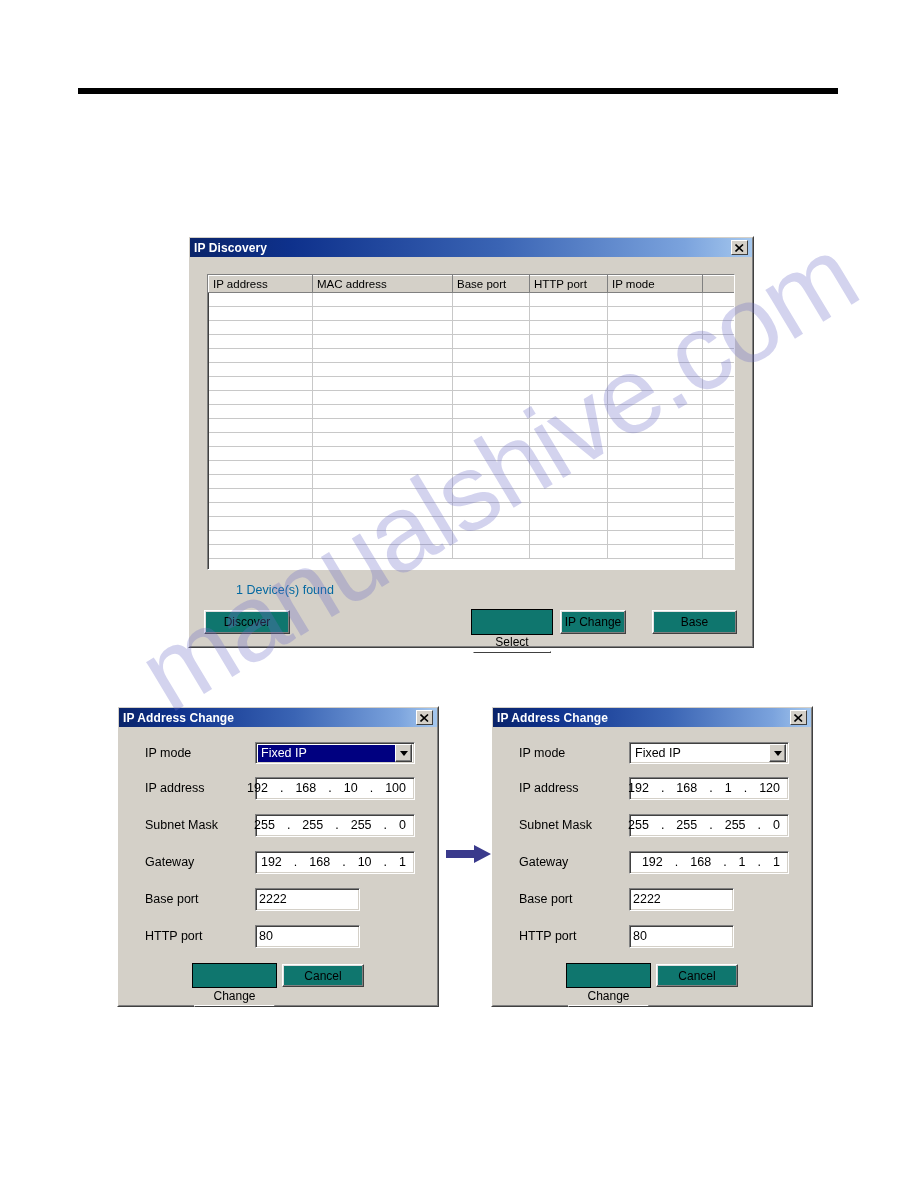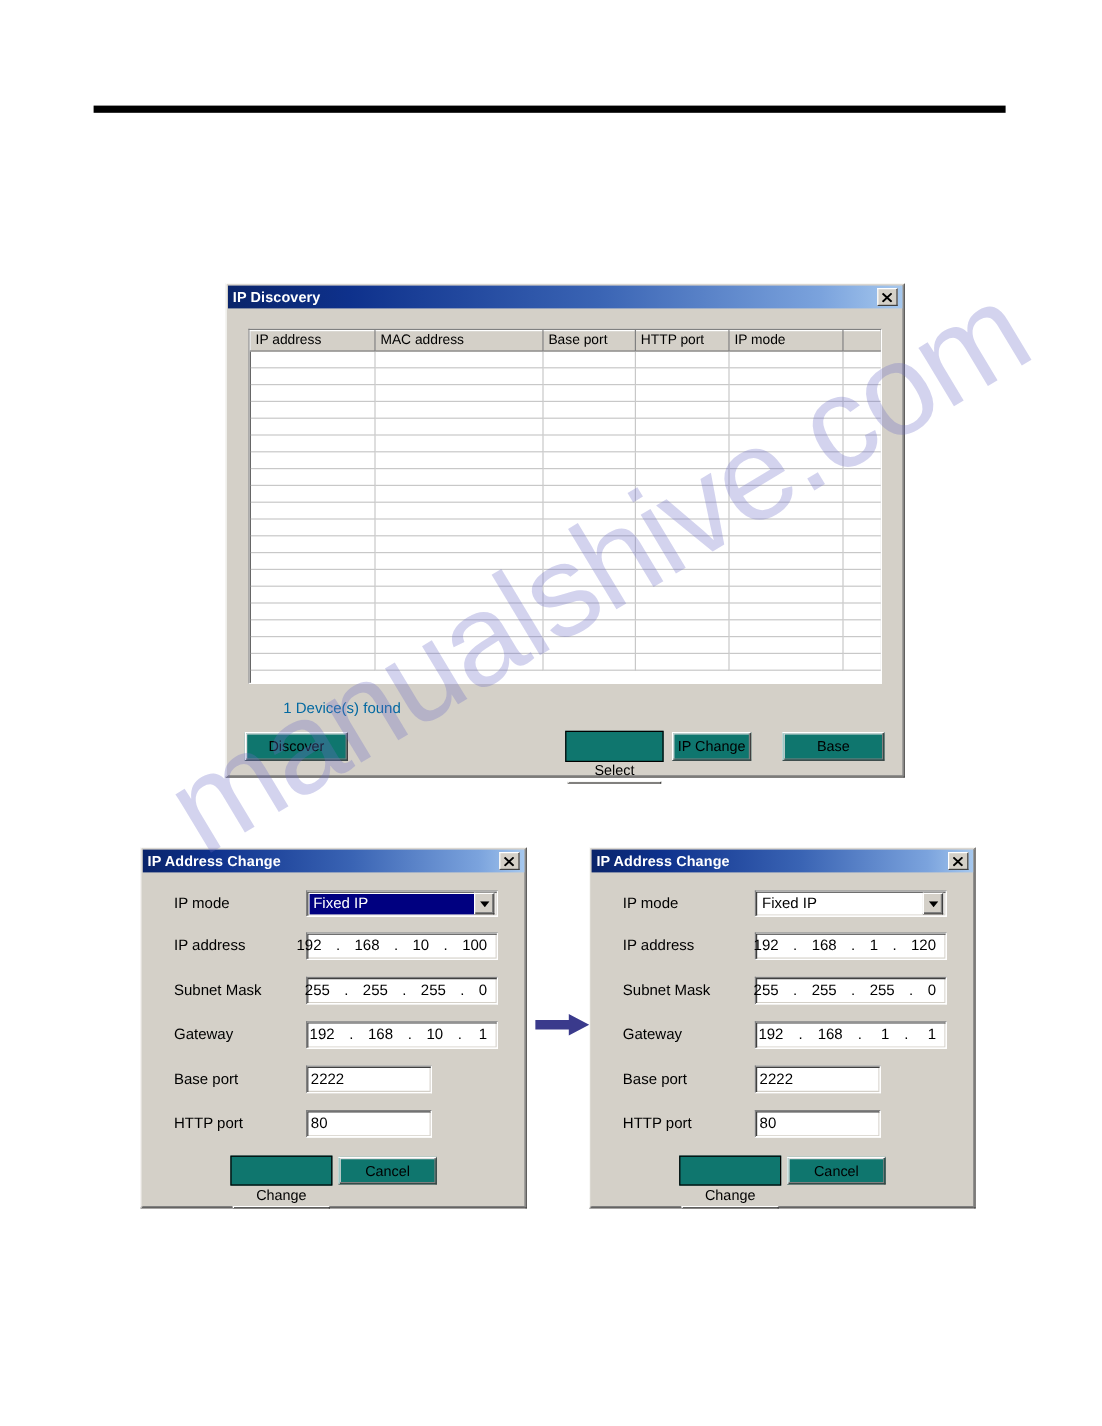--- a/index.html
+++ b/index.html
@@ -251,21 +251,21 @@
     height: 24px;
   }
   .form-label {
     font-family: "Liberation Sans", sans-serif;
     font-size: 12.5px;
     color: #000000;
     white-space: nowrap;
   }
 
   .octet-field {
-    padding: 0 8px 0 2px;
+    padding: 0 8px 0 12px;
     justify-content: flex-end;
     gap: 12px;
   }
   .octet-field .oct {
     display: inline-block;
     width: 30px;
     text-align: right;
     font-size: 12.5px;
   }
   .octet-field .dot {

